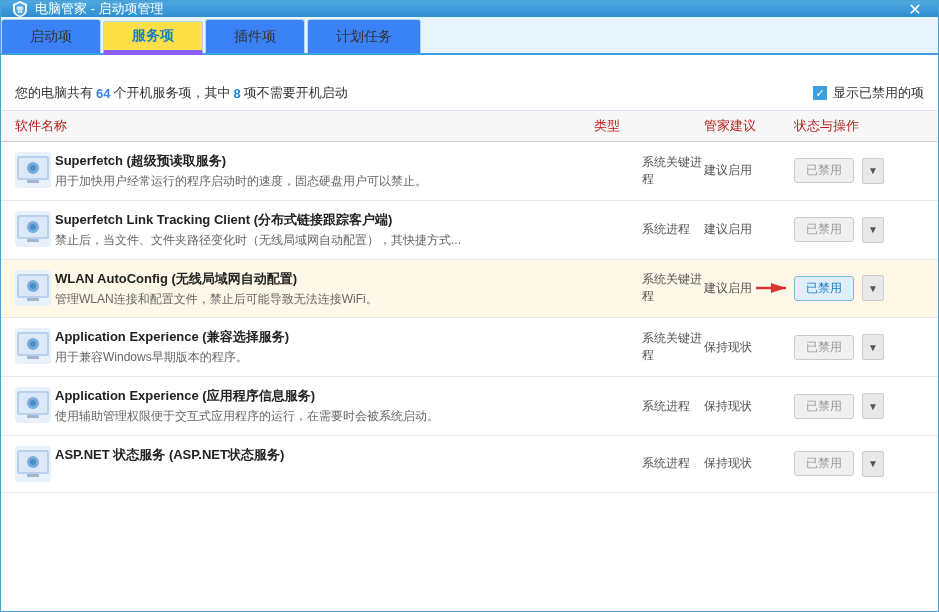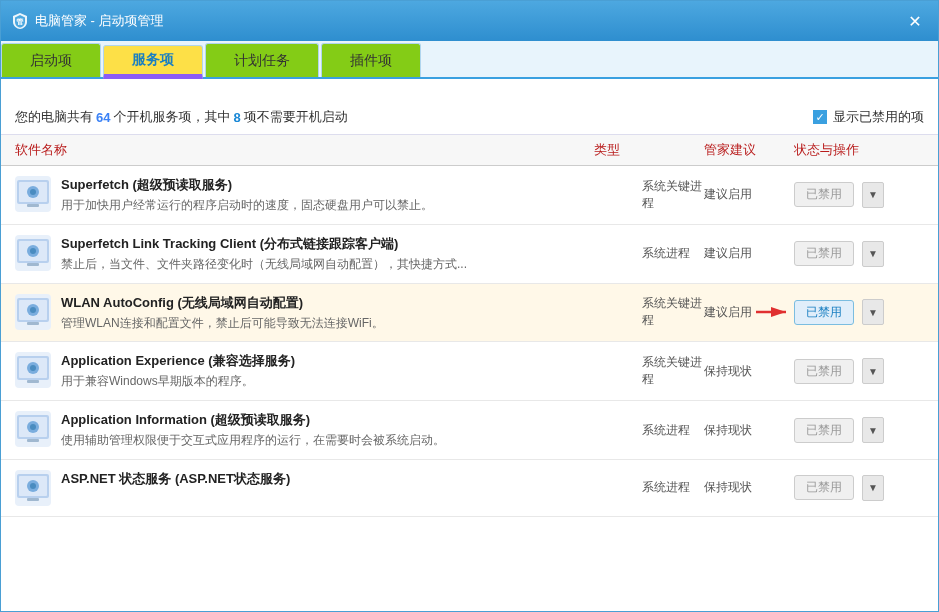--- a/index.html
+++ b/index.html
@@ -10,21 +10,21 @@
       width: 939px;
       height: 612px;
       overflow: hidden;
       border: 1px solid #4a9fd4;
     }
 
     
     .title-bar {
       background: linear-gradient(to bottom, #4da8e0, #2e8ecf);
       color: #fff;
-      height: 40px;
+      height: 16px;
       display: flex;
       align-items: center;
       padding: 0 10px;
       user-select: none;
     }
     .title-bar-icon {
       width: 18px;
       height: 18px;
       margin-right: 6px;
       display: flex; align-items: center; justify-content: center;
@@ -50,21 +50,21 @@
       border-bottom: 2px solid #3aa0e0;
       height: 38px;
       align-items: flex-end;
       padding: 0 0;
     }
     .tab {
       padding: 7px 28px;
       font-size: 14px;
       cursor: pointer;
       color: #333;
-      background: #84cc16;
+      background: #3b82f6;
       border: 1px solid #b0d5ee;
       border-bottom: none;
       margin-right: 2px;
       border-radius: 3px 3px 0 0;
       height: 34px;
       display: flex; align-items: center;
     }
     .tab.active {
       background: #fde047;
       border-bottom: 5px solid #8b5cf6;
@@ -130,21 +130,21 @@
       align-items: center;
       background: #fff;
     }
     .service-row.highlighted {
       background: #fff8e8;
     }
 
     .service-info {
       display: flex;
       align-items: flex-start;
-      gap: 10px;
+      gap: 4px;
     }
     .service-icon {
       width: 36px;
       height: 36px;
       flex-shrink: 0;
     }
     .service-icon svg {
       width: 36px; height: 36px;
     }
     .service-text .name {
@@ -224,22 +224,22 @@
       <text x="9" y="12" text-anchor="middle" font-size="7" fill="#fff" font-weight="bold">管</text>
     </svg>
   </div>
   <span class="title-bar-text">电脑管家 - 启动项管理</span>
   <div class="title-bar-close">✕</div>
 </div>
 
 <div class="tabs-bar">
   <div class="tab">启动项</div>
   <div class="tab active">服务项</div>
+  <div class="tab">插件项</div>
   <div class="tab">计划任务</div>
-  <div class="tab">插件项</div>
 </div>
 
 <div class="summary-bar">
   <span>您的电脑共有</span>
   <span class="highlight-orange" style="margin:0 3px;">64</span>
   <span>个开机服务项，其中</span>
   <span class="highlight-blue" style="margin:0 3px;">8</span>
   <span>项不需要开机启动</span>
   <div class="show-disabled">
     <div class="checkbox-blue">✓</div>
@@ -358,21 +358,21 @@
     <div class="service-info">
       <div class="service-icon"><svg viewBox="0 0 36 36" xmlns="http://www.w3.org/2000/svg">
     <rect x="0" y="0" width="36" height="36" rx="4" fill="#e8f0fa"></rect>
     <rect x="2" y="4" width="32" height="24" rx="2" fill="#b8d0ee"></rect>
     <rect x="4" y="6" width="28" height="20" rx="1" fill="#dce8f8"></rect>
     <circle cx="18" cy="16" r="6" fill="#7aadde"></circle>
     <circle cx="18" cy="16" r="3" fill="#4a8cc0"></circle>
     <rect x="12" y="28" width="12" height="3" rx="1" fill="#a0b8d0"></rect>
   </svg></div>
       <div class="service-text">
-        <div class="name">Application Information (超级预读取服务)</div>
+        <div class="name">Application Experience (应用程序信息服务)</div>
         <div class="desc">使用辅助管理权限便于交互式应用程序的运行，在需要时会被系统启动。</div>
       </div>
     </div>
     <div class="type-cell">系统进程</div>
     <div class="advice-cell">保持现状</div>
     <div class="status-cell">
 
       <div class="toggle-disabled">已禁用</div>
       <div class="dropdown-btn">▼</div>
     </div>

